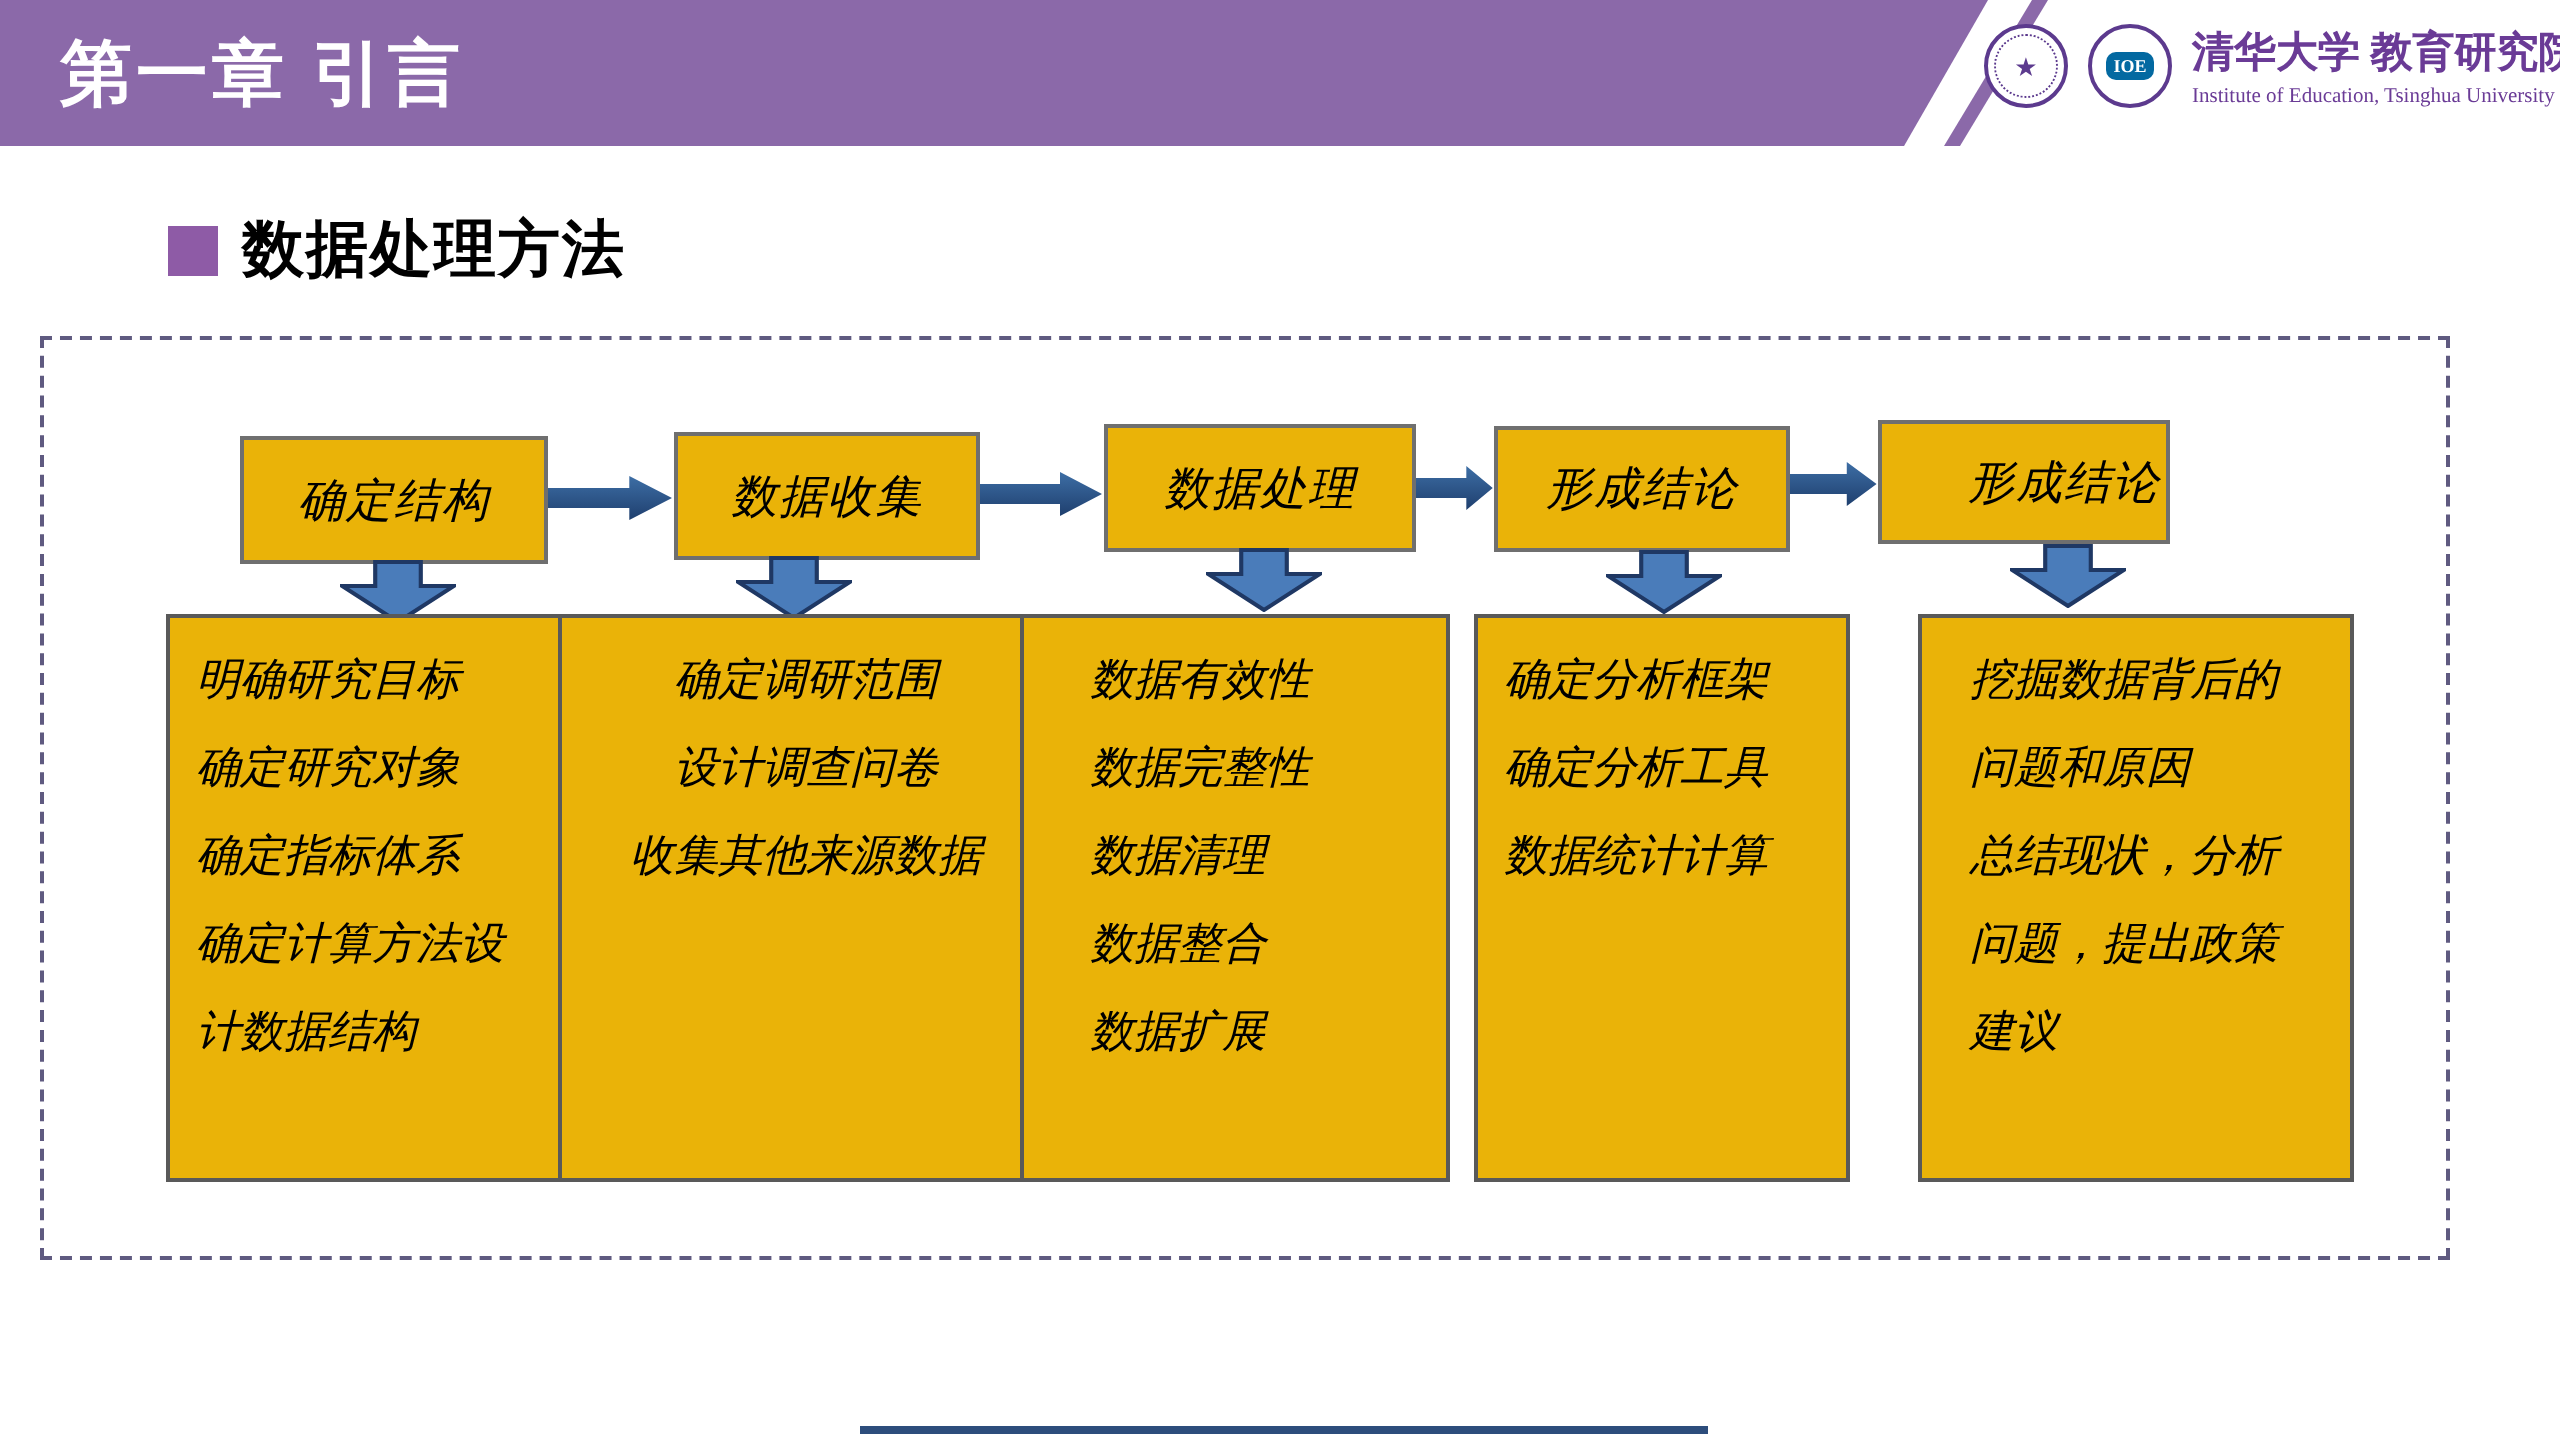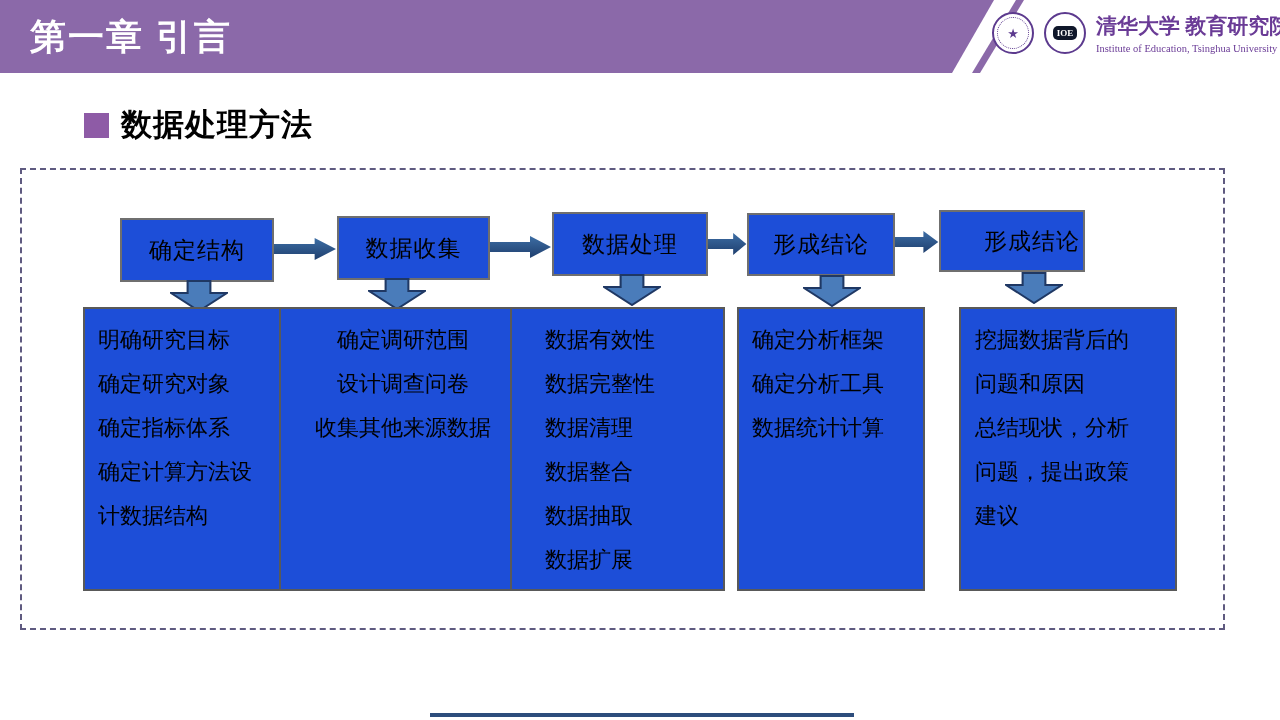--- a/index.html
+++ b/index.html
@@ -14,56 +14,56 @@
        clip-path:polygon(46px 0,100% 0,100% 100%,0 100%);}
   .diag-stripe{position:absolute;left:0;top:0;width:90px;height:73px;background:#8b69a9;
        clip-path:polygon(68px 0,76px 0,32px 100%,24px 100%);}
   .seal{position:absolute;top:12px;width:42px;height:42px;border-radius:50%;
        border:2px solid #5c3a8e;box-sizing:border-box;background:#fff;
        display:flex;align-items:center;justify-content:center;}
   .seal-tsinghua{left:44px;}
   .seal-tsinghua .inner{width:30px;height:30px;border:1px dotted #5c3a8e;border-radius:50%;
        display:flex;align-items:center;justify-content:center;color:#5c3a8e;font-size:13px;}
   .seal-ioe{left:96px;}
-  .seal-ioe .band{background:#0f172a;color:#fff;font-size:9px;font-weight:bold;
+  .seal-ioe .band{background:#0369a1;color:#fff;font-size:9px;font-weight:bold;
        padding:2px 4px;border-radius:5px;font-family:"Liberation Serif",serif;}
   .logo-text{position:absolute;left:148px;top:12px;width:180px;}
   .logo-cn{color:#6a3b96;font-size:21px;font-weight:bold;white-space:nowrap;
        font-family:"Liberation Serif",serif;}
   .logo-en{color:#6a3b96;font-size:10.5px;margin-top:3px;white-space:nowrap;
        font-family:"Liberation Serif",serif;}
 
   
   .section-row{position:absolute;left:84px;top:104px;display:flex;align-items:center;}
   .bullet{width:25px;height:25px;background:#8e5ba6;margin-right:12px;}
   .section-title{margin:0;font-size:31px;font-weight:bold;color:#000000;letter-spacing:1px;}
 
   
   .panel{position:absolute;left:20px;top:168px;width:1205px;height:462px;
        border:2px dashed #5f5a80;box-sizing:border-box;}
-  .stage-box,.detail-box{position:absolute;background:#1d4ed8;box-sizing:border-box;
-       font-family:"Liberation Serif",serif;color:#000;}
+  .stage-box,.detail-box{position:absolute;background:#eab308;box-sizing:border-box;
+       font-family:"Liberation Serif",serif;color:#000;font-style:italic;}
   .stage-box{border:2px solid #6f6f6f;display:flex;align-items:center;justify-content:center;
        font-size:23px;letter-spacing:1px;}
   .detail-box{border:2px solid #595959;top:137px;height:284px;font-size:22px;
        line-height:44px;padding-top:9px;}
   .detail-line{white-space:nowrap;}
 
   
   .s0 .stage-box{left:98px;top:48px;width:154px;height:64px;}
   .s1 .stage-box{left:315px;top:46px;width:153px;height:64px;}
   .s2 .stage-box{left:530px;top:42px;width:156px;height:64px;}
   .s3 .stage-box{left:725px;top:43px;width:148px;height:63px;}
   .s4 .stage-box{left:917px;top:40px;width:146px;height:62px;padding-left:40px;}
 
   .s0 .detail-box{left:61px;width:216px;padding-left:13px;}
   .s1 .detail-box{left:257px;width:248px;text-align:center;}
   .s2 .detail-box{left:488px;width:215px;padding-left:33px;}
   .s3 .detail-box{left:715px;width:188px;padding-left:13px;}
-  .s4 .detail-box{left:937px;width:218px;padding-left:14px;}
+  .s4 .detail-box{left:937px;width:218px;padding-left:24px;}
 
   .down-arrow{position:absolute;width:58px;height:32px;}
   .s0 .down-arrow{left:148px;top:110px;}
   .s1 .down-arrow{left:346px;top:108px;}
   .s2 .down-arrow{left:581px;top:104px;}
   .s3 .down-arrow{left:781px;top:105px;}
   .s4 .down-arrow{left:983px;top:102px;}
 
   .right-arrow{position:absolute;height:24px;}
   .ra0{left:252px;top:67px;width:63px;}
@@ -182,21 +182,20 @@
     <div class="down-arrow">
         <svg viewBox="0 0 56 32" preserveAspectRatio="none">
           <path d="M17,1 H39 V13 H55 L28,31 L1,13 H17 Z" fill="#4a7cba" stroke="#1f3864" stroke-width="2"></path>
         </svg>
       </div>
     <div class="detail-box">
         <div class="detail-line">数据有效性</div>
         <div class="detail-line">数据完整性</div>
         <div class="detail-line">数据清理</div>
         <div class="detail-line">数据整合</div>
-        <div class="detail-line">数据抽取</div>
         <div class="detail-line">数据扩展</div>
       </div>
   </div>
 
   <div class="stage s3">
     <div class="stage-box">形成结论</div>
     <div class="down-arrow">
         <svg viewBox="0 0 56 32" preserveAspectRatio="none">
           <path d="M17,1 H39 V13 H55 L28,31 L1,13 H17 Z" fill="#4a7cba" stroke="#1f3864" stroke-width="2"></path>
         </svg>

